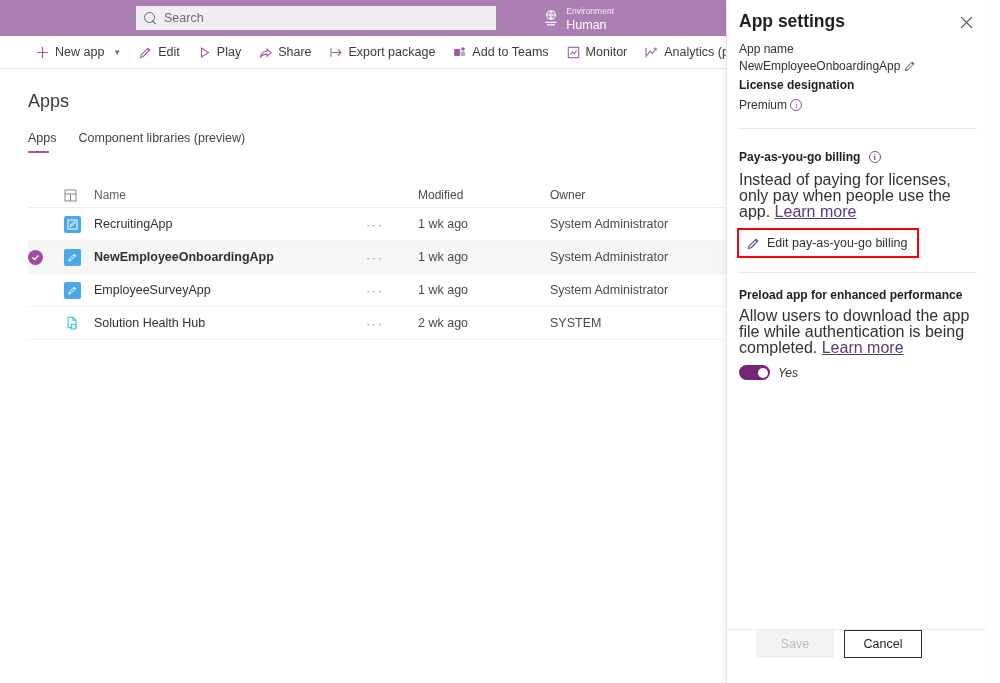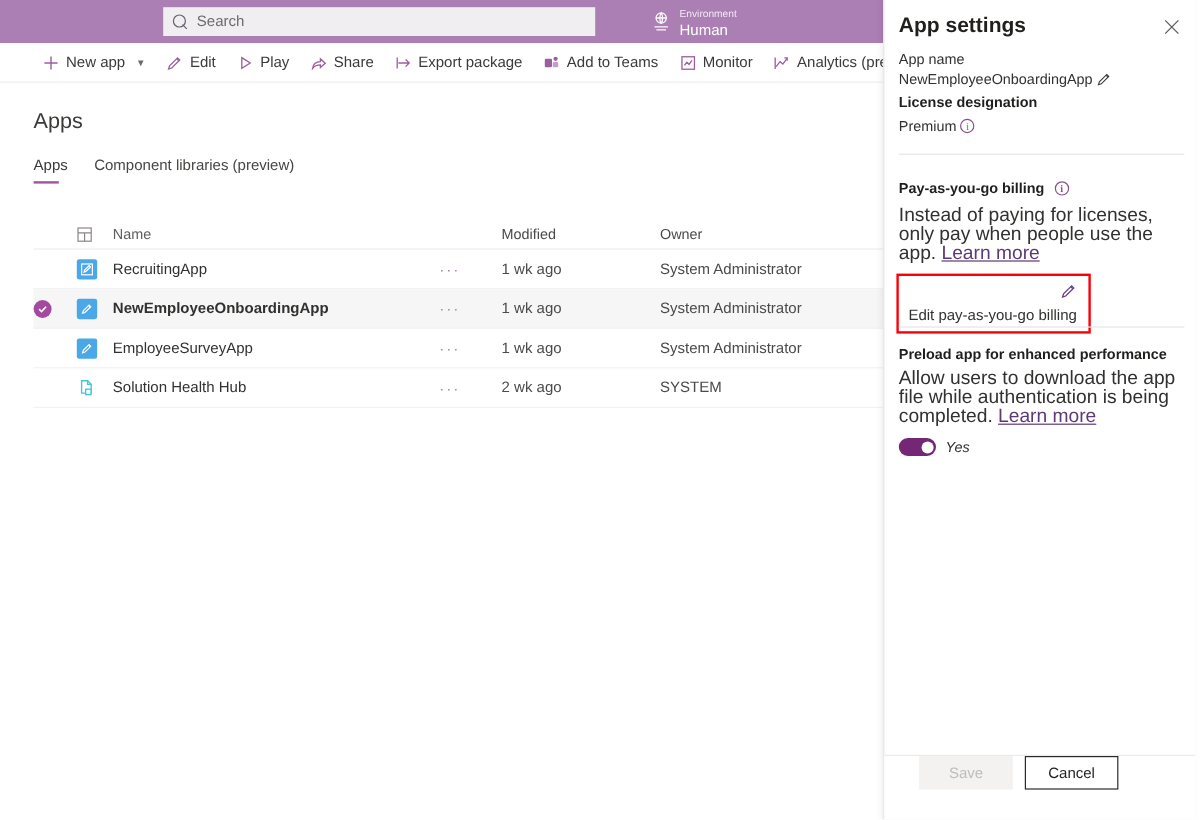--- a/index.html
+++ b/index.html
@@ -98,21 +98,21 @@
   .check-pill svg { display:block; }
 
   .appicon {
     width:17px; height:17px; border-radius:2px; background:#4aa8e8;
     display:flex; align-items:center; justify-content:center;
   }
   .appicon.doc { background:transparent; }
 
   
   .panel {
-    position:absolute; right:4px; top:0; width:260px; height:683px;
+    position:absolute; right:14px; top:0; width:260px; height:683px;
     background:#ffffff; border-left:1px solid #e6e2e8;
     box-shadow:-2px 0 6px rgba(0,0,0,.06);
   }
   .panel-title {
     position:absolute; left:12px; top:11px; font-size:17.5px; font-weight:600; color:#201f1e;
   }
   .panel-close {
     position:absolute; right:11px; top:13px; width:18px; height:18px;
     color:#605e5c; cursor:pointer; display:flex; align-items:center; justify-content:center;
   }
@@ -140,21 +140,21 @@
   }
   .toggle::after {
     content:""; position:absolute; right:2.5px; top:2.5px;
     width:10px; height:10px; border-radius:50%; background:#ffffff;
   }
   .toggle-lbl { font-size:12px; color:#323130;font-style:italic; }
 
   .edit-box {
     position:absolute; left:10px; border:2px solid #fb0007;
     padding:6px 10px 6px 8px; display:inline-flex; align-items:flex-end; gap:7px;
-    background:#fff; cursor:pointer;flex-direction:column;
+    background:#fff; cursor:pointer;
   }
   .edit-box .t { font-size:12.5px; color:#323130; }
 
   .panel-footer {
     position:absolute; left:0; right:0; bottom:0; height:54px;
     border-top:1px solid #edebe9; background:#fff;
     display:flex; align-items:flex-start; padding-left:29px; gap:10px;
   }
   .btn {
     height:28px; min-width:78px; padding:0 16px; font-size:12.5px;

